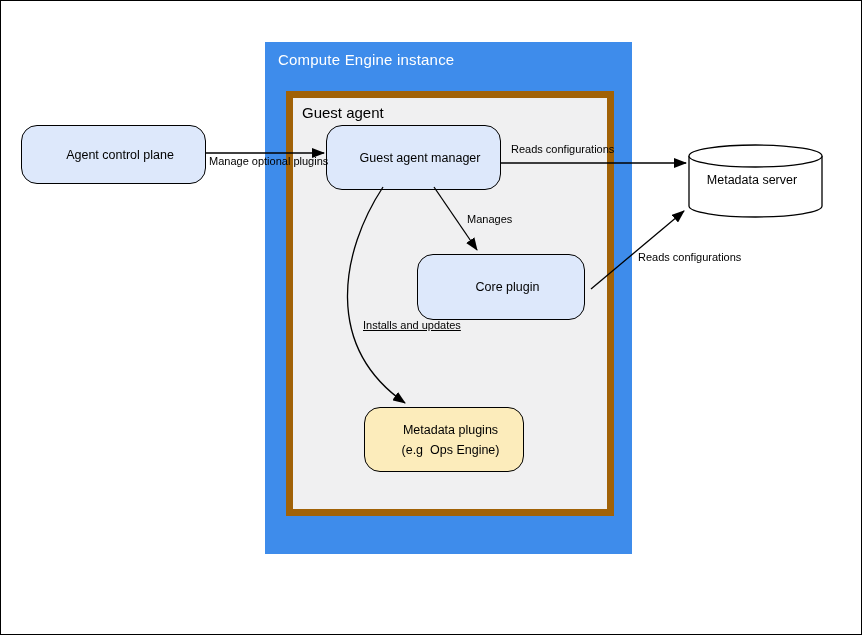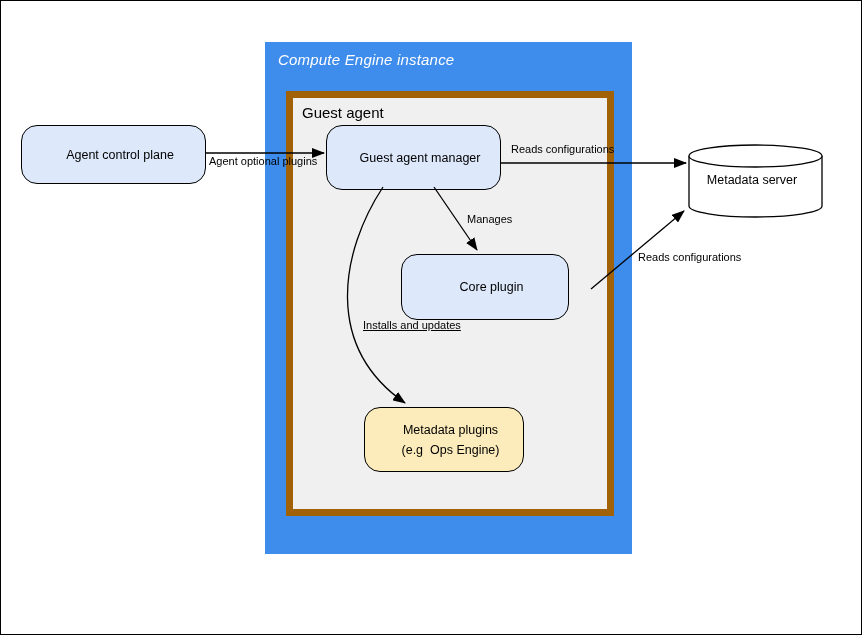--- a/index.html
+++ b/index.html
@@ -18,21 +18,20 @@
   .container-blue {
     position: absolute;
     left: 264px; top: 41px; width: 367px; height: 512px;
     background: var(--blue, #3e8ceb);
   }
   .container-blue .title {
     color: #ffffff;
     font-size: 15px;
     padding: 9px 0 0 13px;
     letter-spacing: 0.2px;
-    font-style: italic;
   }
   .container-gray {
     position: absolute;
     left: 285px; top: 90px; width: 328px; height: 425px;
     background: var(--gray, #f0f0f1);
     border: 7px solid #a16207;
   }
   .container-gray .title {
     color: #000000;
     font-size: 15px;
@@ -50,21 +49,21 @@
     color: #000000;
     text-align: center;
     line-height: 20px;
     padding-left: 13px;
   }
   .node.blue-fill { background: var(--nodeblue, #dde8fb); }
   .node.yellow-fill { background: var(--nodeyellow, #fcecbb); }
   .node .line { white-space: pre; }
   #node-acp  { left: 20px;  top: 124px; width: 185px; height: 59px; }
   #node-gam  { left: 325px; top: 124px; width: 175px; height: 65px; }
-  #node-core { left: 400px; top: 253px; width: 168px; height: 66px; }
+  #node-core { left: 416px; top: 253px; width: 168px; height: 66px; }
   #node-opt  { left: 363px; top: 406px; width: 160px; height: 65px; }
   .cyl-label {
     position: absolute;
     left: 688px; top: 172px; width: 126px;
     text-align: center;
     font-size: 12.5px;
     color: #000000;
   }
   .edge-label {
     position: absolute;
@@ -132,19 +131,19 @@
 
     <line x1="433" y1="186" x2="476" y2="249" stroke="#000000" stroke-width="1.3" marker-end="url(#arrowhead)"></line>
 
     <line x1="590" y1="288" x2="683" y2="210" stroke="#000000" stroke-width="1.3" marker-end="url(#arrowhead)"></line>
 
     <path d="M382,186 C340,250 322,345 404,402" fill="none" stroke="#000000" stroke-width="1.3" marker-end="url(#arrowhead)"></path>
   </svg>
 
   <div class="cyl-label">Metadata server</div>
 
-  <div class="edge-label" id="lbl-manage">Agent optional plugins</div>
+  <div class="edge-label" id="lbl-manage">Manage optional plugins</div>
   <div class="edge-label" id="lbl-reads1">Reads configurations</div>
   <div class="edge-label" id="lbl-manages">Manages</div>
   <div class="edge-label" id="lbl-reads2">Reads configurations</div>
   <div class="edge-label" id="lbl-installs">Installs and updates</div>
 
 </div>
 
 </body></html>

